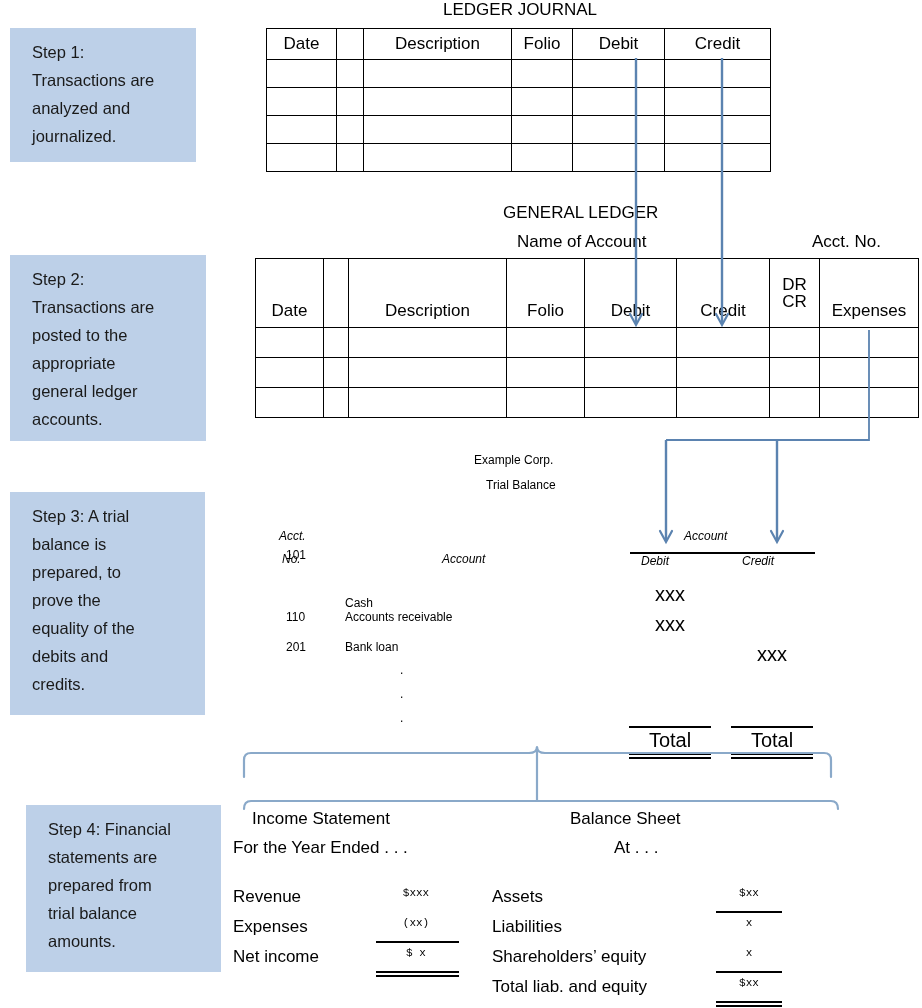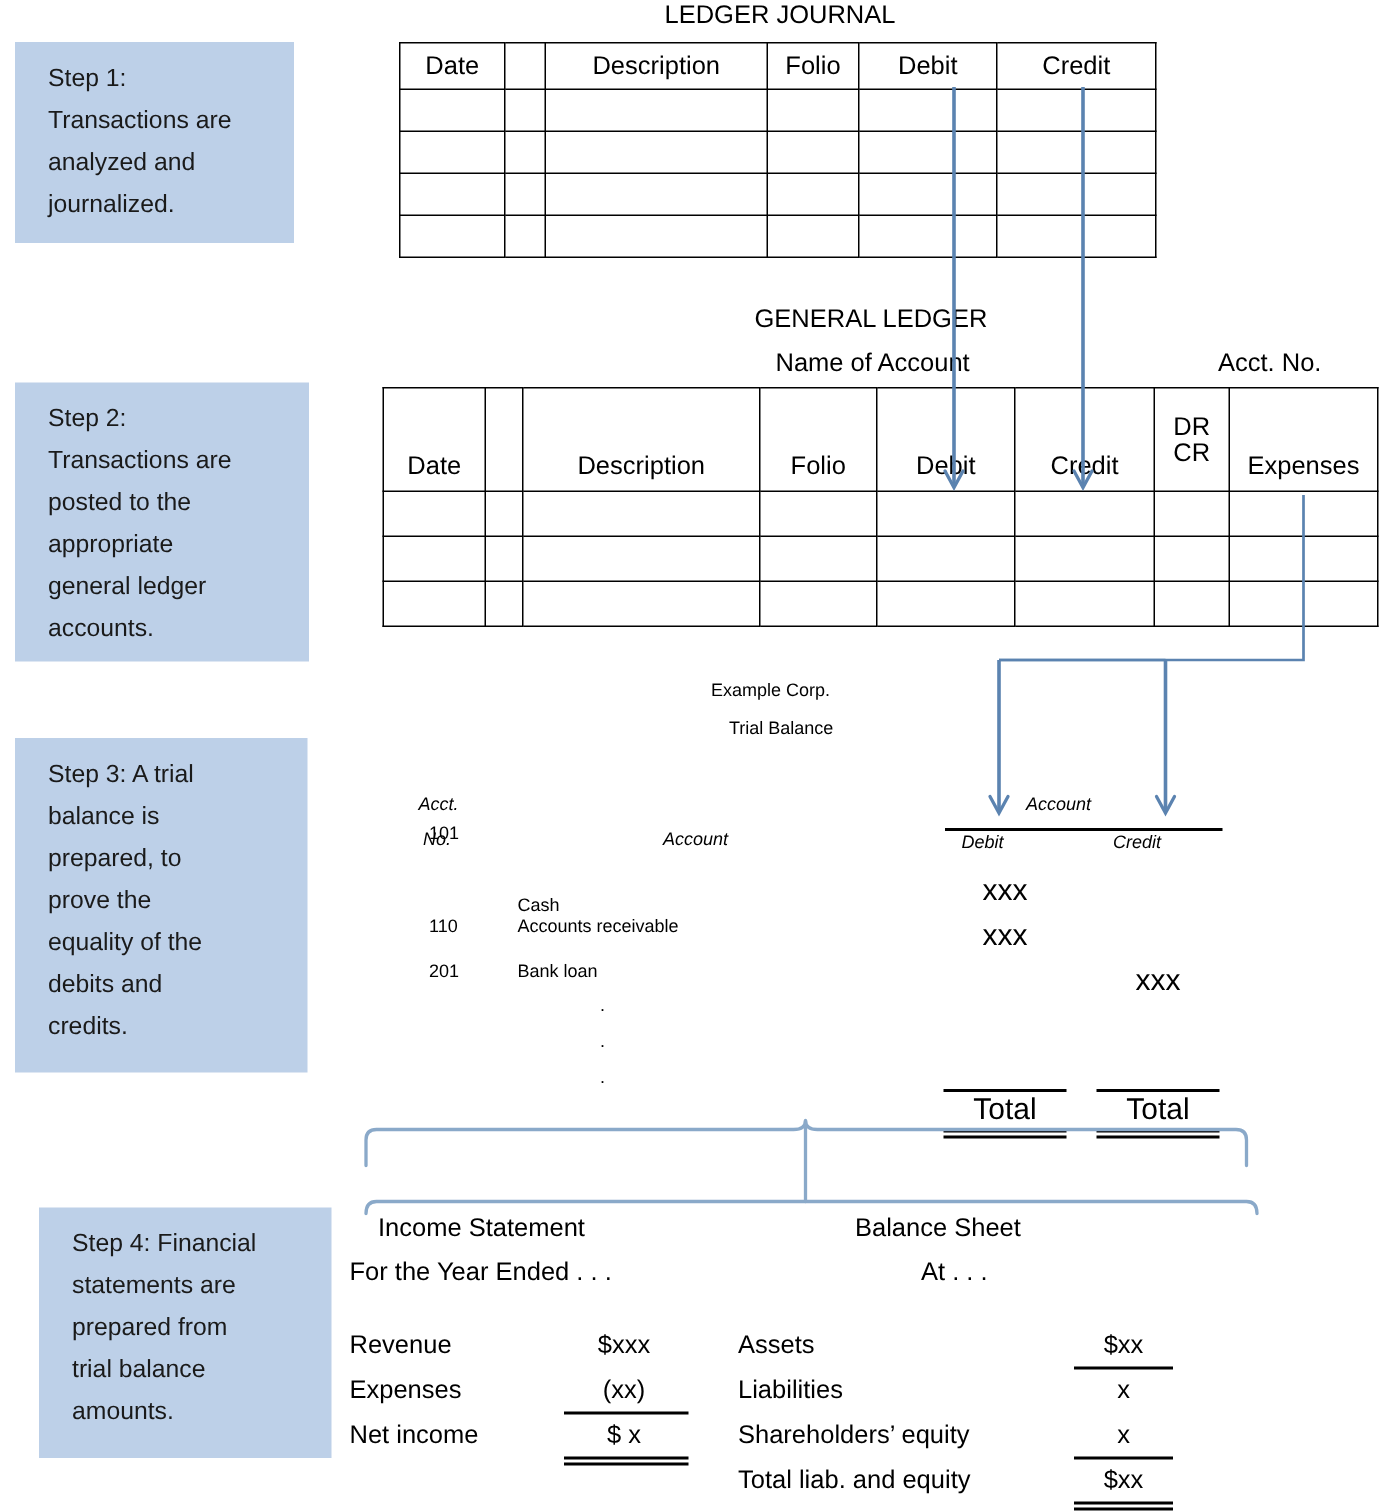--- a/index.html
+++ b/index.html
@@ -39,21 +39,21 @@
 
   
   .tb{position:absolute;font-size:12px;white-space:nowrap;}
   .tb.ital{font-style:italic;}
   .amt{position:absolute;font-size:20px;text-align:center;white-space:nowrap;}
 
   .rule{position:absolute;background:#000;height:1.6px;}
 
   
   .fs{position:absolute;font-size:17px;white-space:nowrap;}
-  .fs-amt{position:absolute;font-size:17px;white-space:nowrap;text-align:right;}
+  .fs-amt{position:absolute;font-size:11px;white-space:nowrap;text-align:right;font-family:Liberation Mono, monospace;}
 
   svg.overlay{position:absolute;left:0;top:0;width:922px;height:1008px;
     pointer-events:none;overflow:visible;}
 </style>
 </head>
 <body>
 
 <div class="step-box" style="left:10px;top:28px;width:186px;height:134px;">
   <span style="white-space:pre-line;">Step 1:
 Transactions are

